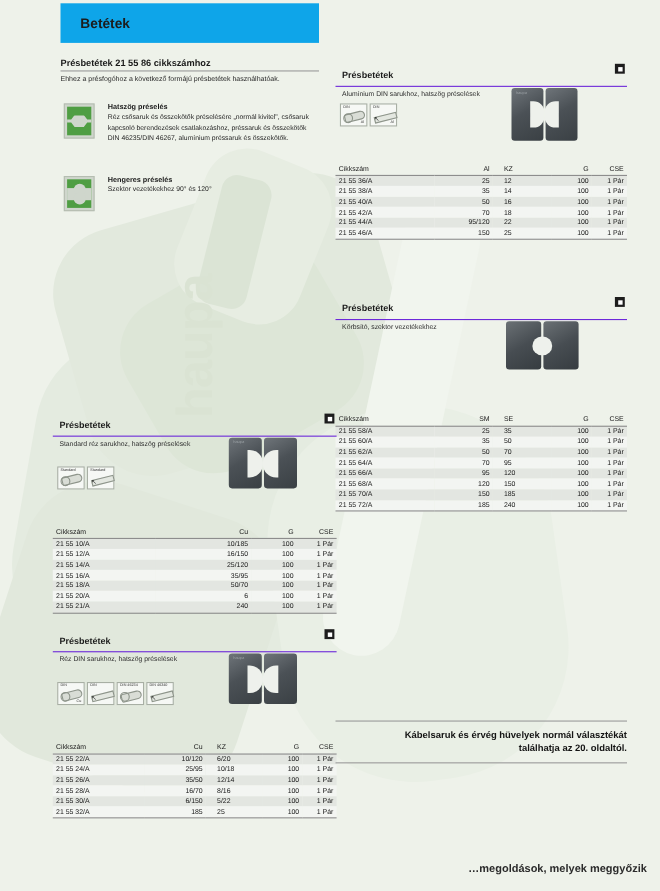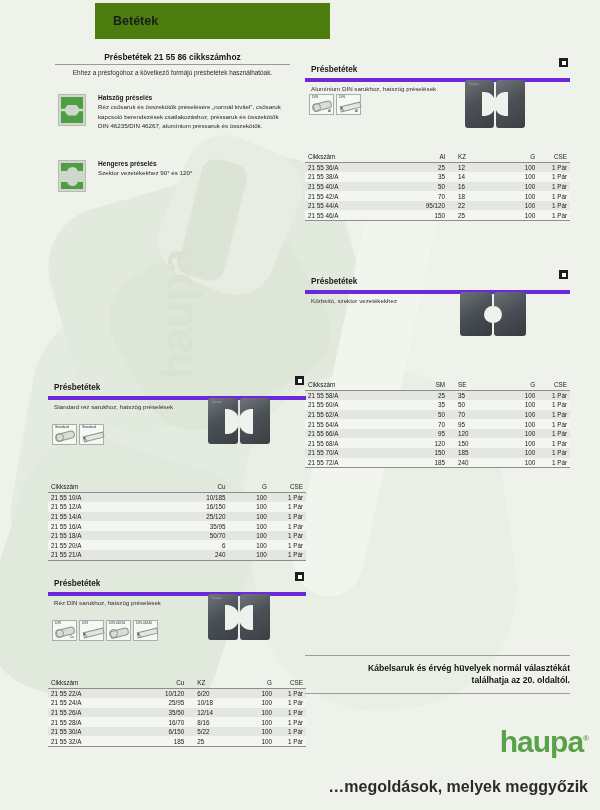--- a/index.html
+++ b/index.html
@@ -20,44 +20,44 @@
   .wm-b3{left:170px;top:20px;width:120px;height:150px;transform:rotate(22deg);background:#e7ede2;border-radius:40px;}
   .wm-b4{left:250px;top:250px;width:260px;height:340px;transform:rotate(-8deg);background:#e9efe5;border-radius:120px;}
   .wm-b5{left:0px;top:330px;width:240px;height:260px;transform:rotate(18deg);background:#e1e8dc;border-radius:70px;}
   .wm-b6{left:120px;top:120px;width:200px;height:170px;transform:rotate(-30deg);background:#dde6d7;border-radius:50px;}
   .wm-handle{position:absolute;left:190px;top:40px;width:46px;height:120px;background:#dbe4d5;transform:rotate(14deg);border-radius:14px;}
   .wm-text{position:absolute;left:150px;top:260px;font-size:46px;font-weight:bold;color:#dae3d3;
     transform:rotate(-90deg);transform-origin:left top;letter-spacing:-1px;}
   .wm-shine{position:absolute;left:330px;top:60px;width:70px;height:420px;background:#f1f5ee;transform:rotate(12deg);border-radius:40px;}
 
   
-  .hdr{position:absolute;left:55px;top:3px;width:235px;height:36px;background:#4d7c0f;margin-left:40px;}
+  .hdr{position:absolute;left:55px;top:3px;width:235px;height:36px;background:#0ea5e9;}
   .hdr span{position:absolute;left:18px;top:11px;font-size:12.5px;font-weight:bold;color:#1c1c1c;}
 
   
-  .intro{position:absolute;left:55px;top:52px;width:235px;text-align:center;}
+  .intro{position:absolute;left:55px;top:52px;width:235px;}
   .intro-title{font-size:8.4px;font-weight:bold;border-bottom:1px solid #9a9a9a;padding-bottom:2px;}
   .intro-sub{font-size:6.4px;color:#2b2b2b;margin-top:4px;}
 
   .feat{position:absolute;left:58px;width:232px;}
   .feat-ico{position:absolute;left:0;top:0;width:28px;height:32px;background:#cfd6cc;border:1px solid #b5bdb1;
      box-sizing:border-box;padding:2px;}
   .feat-ico .inner{position:relative;width:100%;height:100%;background:#4f9e43;overflow:hidden;}
   .hexprof{position:absolute;left:50%;top:50%;width:26px;height:11px;margin-left:-13px;margin-top:-5.5px;background:#cfd6cc;
      clip-path:polygon(0 38%,22% 38%,34% 0,66% 0,78% 38%,100% 38%,100% 62%,78% 62%,66% 100%,34% 100%,22% 62%,0 62%);}
   .rndprof{position:absolute;left:50%;top:50%;width:26px;height:11px;margin-left:-13px;margin-top:-5.5px;background:#cfd6cc;}
   .rndprof:before{content:"";position:absolute;left:50%;top:-4px;width:11px;height:11px;margin-left:-5.5px;border-radius:50%;background:#cfd6cc;}
   .rndprof:after{content:"";position:absolute;left:50%;bottom:-4px;width:11px;height:11px;margin-left:-5.5px;border-radius:50%;background:#cfd6cc;}
   .feat-txt{margin-left:40px;}
   .feat-h{font-size:6.6px;font-weight:bold;}
   .feat-p{font-size:6.2px;line-height:1.55;margin-top:1px;color:#272727;}
 
   
   .card{position:absolute;}
-  .card-hd{position:relative;border-bottom:4px solid #6d28d9;padding:0 0 2px 6px;}
+  .card-hd{position:relative;border-bottom:1px solid #6d28d9;padding:0 0 2px 6px;}
   .card-hd .t{font-size:8.2px;font-weight:bold;}
   .card-sub{font-size:6.2px;color:#2e2e2e;margin:3px 0 0 6px;}
   .sqico{position:absolute;right:2px;top:0px;width:9px;height:9px;background:#1d1d1d;
      display:flex;align-items:center;justify-content:center;}
   .sqico i{display:block;width:4px;height:4px;background:#fff;}
 
   
   .pics{position:absolute;display:flex;gap:2px;}
   .pic{width:25px;height:21px;background:#f6f8f5;border:1px solid #a8afa4;position:relative;box-sizing:border-box;}
   .pic .lbl{position:absolute;left:2px;top:1px;font-size:3.4px;color:#333;line-height:1.1;}
@@ -90,21 +90,21 @@
 
   
   .promo{position:absolute;left:305px;top:655px;width:265px;}
   .promo .ln{height:1px;background:#9a9a9a;}
   .promo p{font-size:8.6px;font-weight:bold;text-align:right;line-height:1.45;margin:6px 0 6px 0;color:#141414;}
 
   
   .logo{position:absolute;right:12px;bottom:14px;text-align:right;}
   .logo .brand{font-size:30px;font-weight:bold;color:#5aa24a;letter-spacing:-1px;line-height:1;}
   .logo .brand sup{font-size:8px;vertical-align:super;}
-  .logo .tag{font-size:16px;font-weight:bold;color:#2b2b2b;margin-top:21px;}
+  .logo .tag{font-size:10px;font-weight:bold;color:#2b2b2b;margin-top:21px;}
 </style>
 </head>
 <body>
 
 <div class="page">
 
   <div class="watermark">
     <div class="wm-blob wm-b2"></div>
     <div class="wm-blob wm-b5"></div>
     <div class="wm-blob wm-b1"></div>
@@ -520,17 +520,16 @@
   <div class="promo">
     <div class="ln"></div>
     <p>
       <span>Kábelsaruk és érvég hüvelyek normál választékát</span><br>
       <span>találhatja az 20. oldaltól.</span>
     </p>
     <div class="ln"></div>
   </div>
 
   <div class="logo">
-    <div class="brand"><span>haupa</span><sup>®</sup></div>
     <div class="tag">…megoldások, melyek meggyőzik</div>
   </div>
 
 </div>
 
 </body></html>

